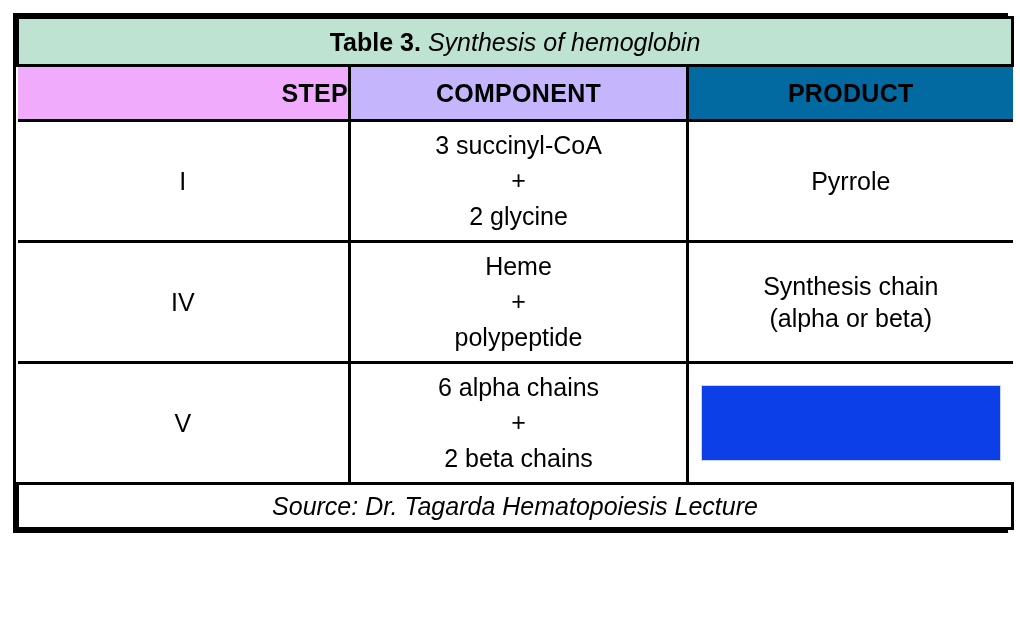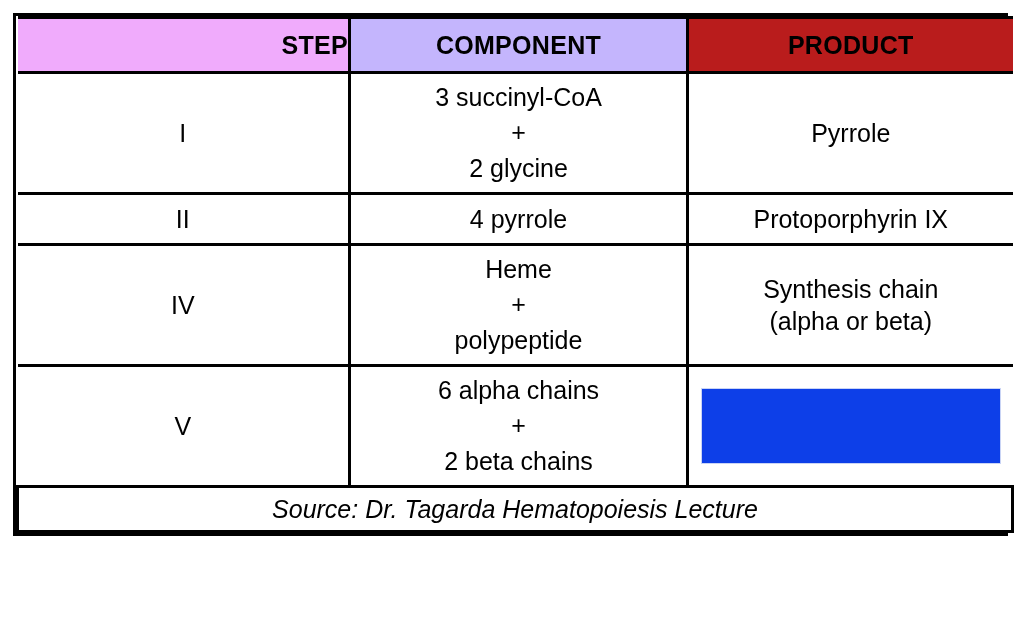--- a/index.html
+++ b/index.html
@@ -139,48 +139,48 @@
 
   <div class="table-wrap">
     <table class="synth">
       <colgroup>
         <col class="c-step">
         <col class="c-comp">
         <col class="c-prod">
       </colgroup>
       <tbody>
 
+        <tr class="title-row">
+          <td colspan="3" style="background: rgb(190, 227, 211);">
+            <span class="title-strong">Table 3.</span><span>&nbsp;</span><span class="title-em">Synthesis of hemoglobin</span>
+          </td>
+        </tr>
 
         <tr class="head-row">
           <td style="background: #f0abfc; text-align: right;">STEP</td>
           <td style="background: #c4b5fd;">COMPONENT</td>
-          <td style="background: #b91c1c;">PRODUCT</td>
+          <td style="background: #0369a1;">PRODUCT</td>
         </tr>
 
         <tr class="body-row r-tall">
           <td>I</td>
           <td>
             <span class="stack">
               <span class="ln">3 succinyl-CoA</span>
               <span class="ln">+</span>
               <span class="ln">2 glycine</span>
             </span>
           </td>
           <td>
             <span class="two-line">
               <span class="ln">Pyrrole</span>
             </span>
           </td>
         </tr>
 
-        <tr class="body-row r-short">
-          <td>II</td>
-          <td>4 pyrrole</td>
-          <td>Protoporphyrin IX</td>
-        </tr>
 
 
         <tr class="body-row r-four">
           <td>IV</td>
           <td>
             <span class="stack">
               <span class="ln">Heme</span>
               <span class="ln">+</span>
               <span class="ln">polypeptide</span>
             </span>

